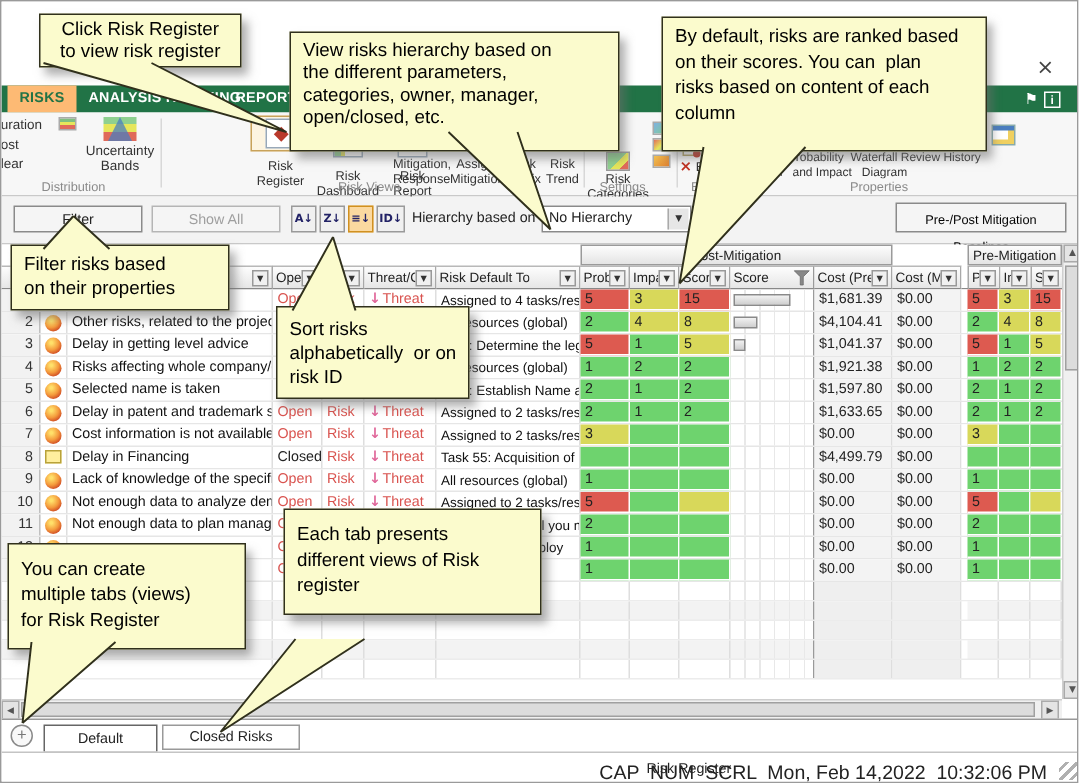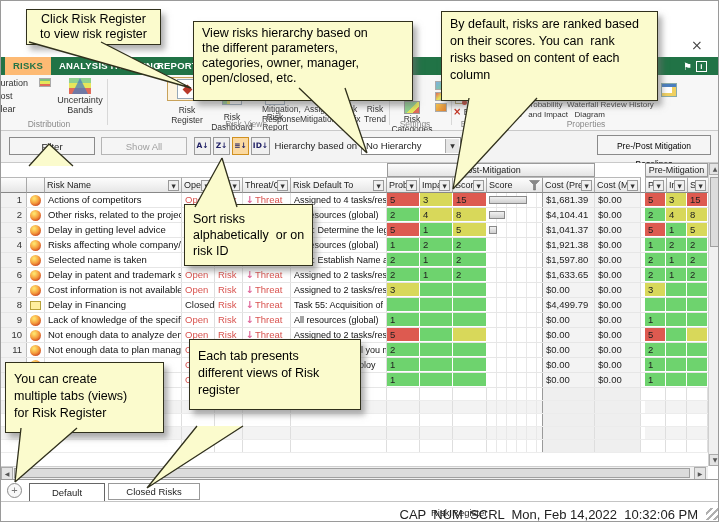--- a/index.html
+++ b/index.html
@@ -733,23 +733,27 @@
       <div class="ln">to view risk register</div>
   </div>
   <div class="co" id="co2">
     <div class="ln">View risks hierarchy based on</div>
       <div class="ln">the different parameters,</div>
     <div class="ln">categories, owner, manager,</div>
       <div class="ln">open/closed, etc.</div>
   </div>
   <div class="co" id="co3">
     <div class="ln">By default, risks are ranked based</div>
-      <div class="ln">on their scores. You can  rank</div>
+      <div class="ln">on their scores. You can  plan</div>
     <div class="ln">risks based on content of each</div>
       <div class="ln">column</div>
+  </div>
+  <div class="co" id="co4">
+    <div class="ln">Filter risks based</div>
+      <div class="ln">on their properties</div>
   </div>
   <div class="co" id="co5">
     <div class="ln">Sort risks</div>
       <div class="ln">alphabetically  or on</div>
     <div class="ln">risk ID</div>
   </div>
   <div class="co" id="co6">
     <div class="ln">You can create</div>
       <div class="ln">multiple tabs (views)</div>
     <div class="ln">for Risk Register</div>

